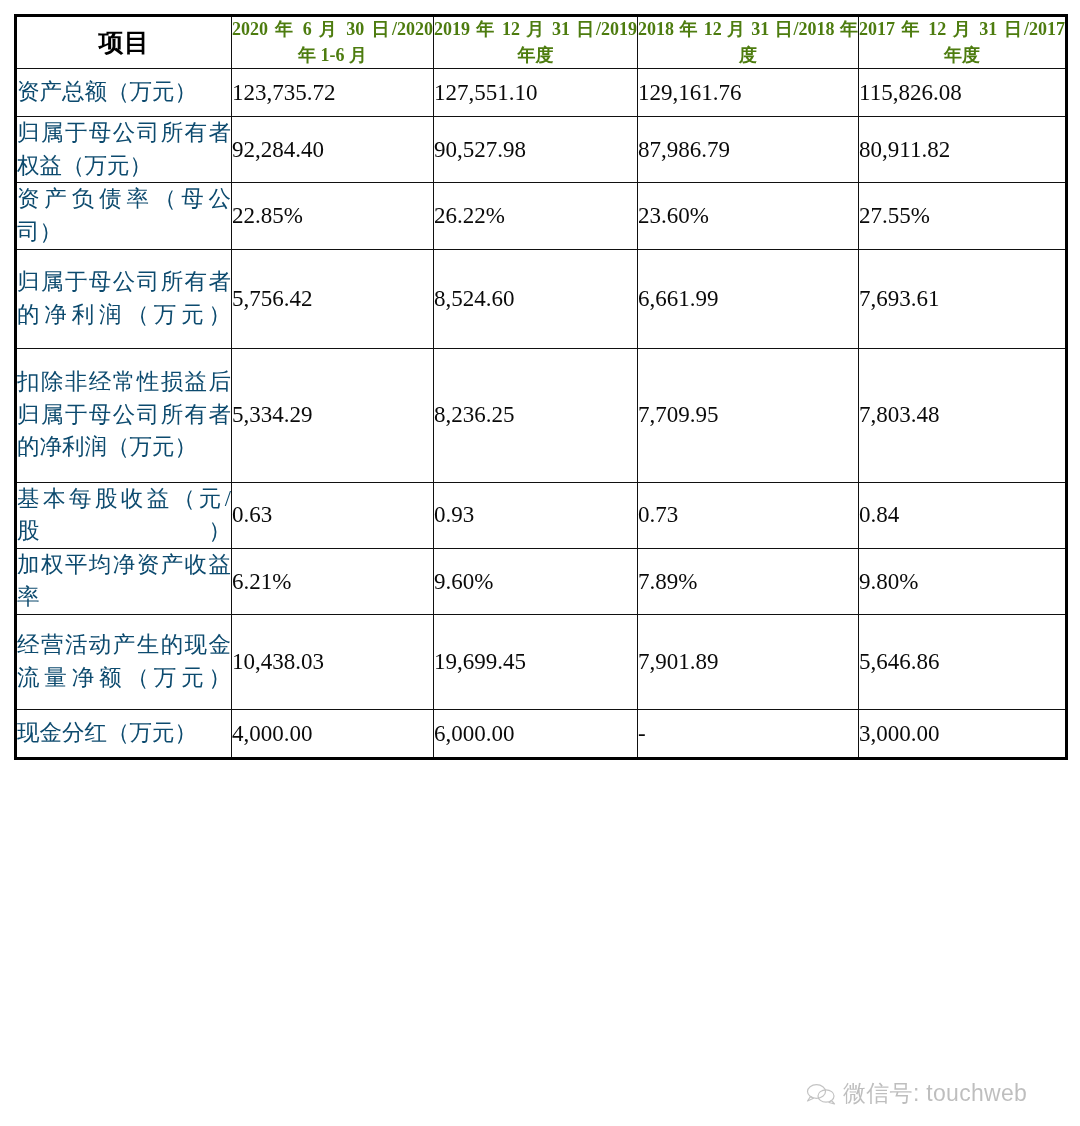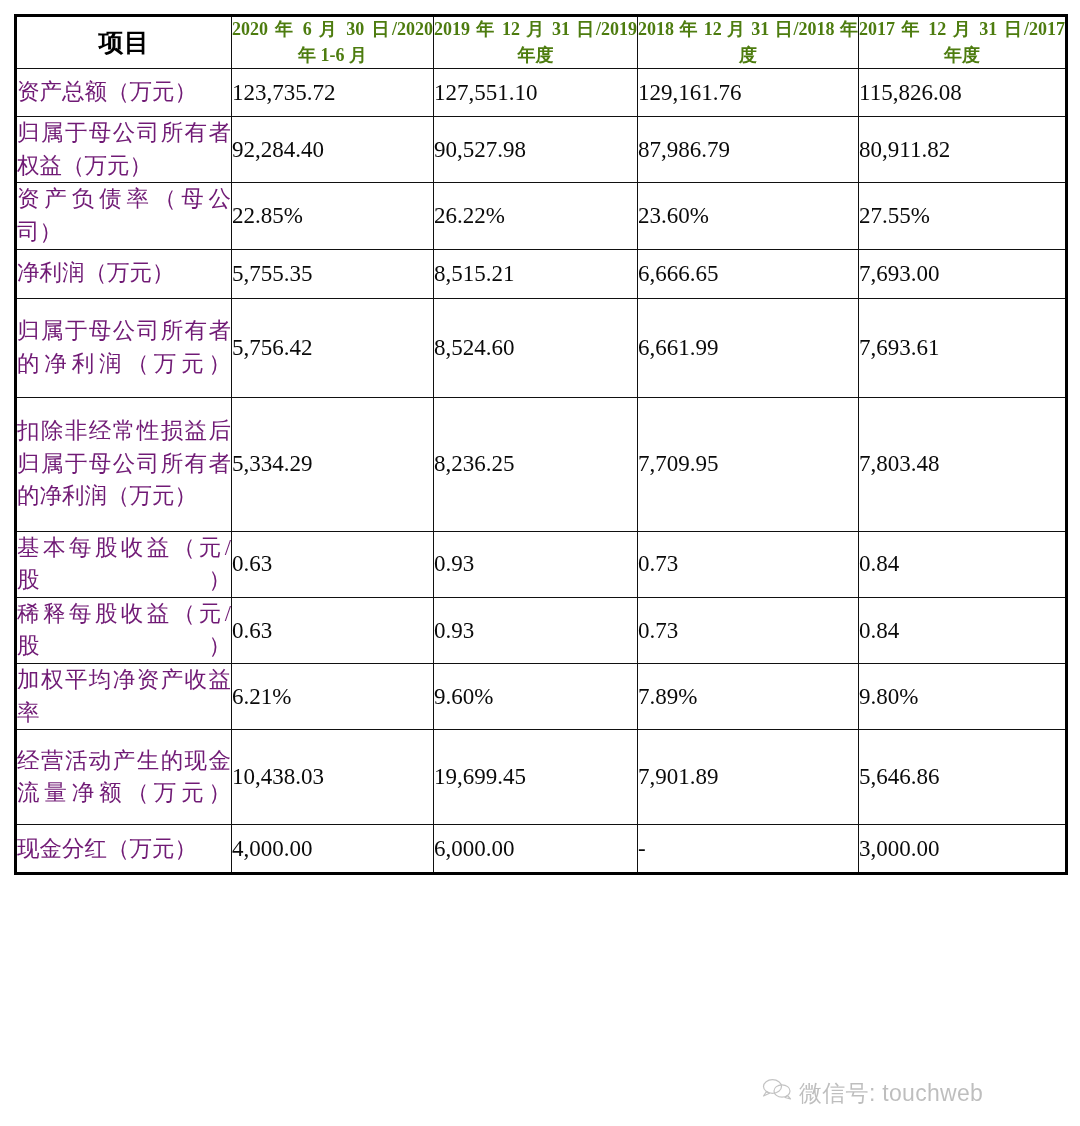--- a/index.html
+++ b/index.html
@@ -67,21 +67,21 @@
     color: #4d7c0f;
     text-align: justify;
     text-align-last: center;
     word-break: break-all;
   }
 
   
   .lbl {
     font-size: 22.5px;
     line-height: 1.45;
-    color: #701a75;
+    color: #0c4a6e;
     padding: 6px 9px 6px 11px;
     text-align: justify;
     text-align-last: left;
     word-break: break-all;
   }
   .lbl.dist {
     text-align: justify;
     text-align-last: justify;
   }
 
@@ -106,24 +106,24 @@
   tr.r-h8 td { height: 58px; }
   tr.r-h9 td { height: 65px; }
   tr.r-h10 td { height: 64px; }
   tr.r-h11 td { height: 94px; }
   tr.r-h12 td { height: 47px; }
   tr.r-h13 td { height: 62px; }
 
   
   .watermark {
     position: absolute;
-    left: 762px;
+    left: 806px;
     top: 1078px;
     display: flex;
-    align-items: flex-start;
+    align-items: flex-end;
     gap: 7px;
     opacity: 0.30;
     pointer-events: none;
   }
   .watermark .wm-text {
     font-family: "Liberation Sans", "DejaVu Sans", sans-serif;
     font-size: 23px;
     color: #2b2b2b;
     letter-spacing: 0.3px;
     white-space: nowrap;
@@ -172,27 +172,20 @@
 
       <tr class="r-h3">
         <td class="lbl">资产负债率（母公司）</td>
         <td class="num">22.85%</td>
         <td class="num">26.22%</td>
         <td class="num">23.60%</td>
         <td class="num">27.55%</td>
       </tr>
 
 
-      <tr class="r-h5">
-        <td class="lbl">净利润（万元）</td>
-        <td class="num">5,755.35</td>
-        <td class="num">8,515.21</td>
-        <td class="num">6,666.65</td>
-        <td class="num">7,693.00</td>
-      </tr>
 
       <tr class="r-h6">
         <td class="lbl dist">归属于母公司所有者的净利润（万元）</td>
         <td class="num">5,756.42</td>
         <td class="num">8,524.60</td>
         <td class="num">6,661.99</td>
         <td class="num">7,693.61</td>
       </tr>
 
       <tr class="r-h7">
@@ -204,27 +197,20 @@
       </tr>
 
       <tr class="r-h8">
         <td class="lbl dist">基本每股收益（元/股）</td>
         <td class="num">0.63</td>
         <td class="num">0.93</td>
         <td class="num">0.73</td>
         <td class="num">0.84</td>
       </tr>
 
-      <tr class="r-h9">
-        <td class="lbl dist">稀释每股收益（元/股）</td>
-        <td class="num">0.63</td>
-        <td class="num">0.93</td>
-        <td class="num">0.73</td>
-        <td class="num">0.84</td>
-      </tr>
 
       <tr class="r-h10">
         <td class="lbl">加权平均净资产收益率</td>
         <td class="num">6.21%</td>
         <td class="num">9.60%</td>
         <td class="num">7.89%</td>
         <td class="num">9.80%</td>
       </tr>
 
       <tr class="r-h11">

